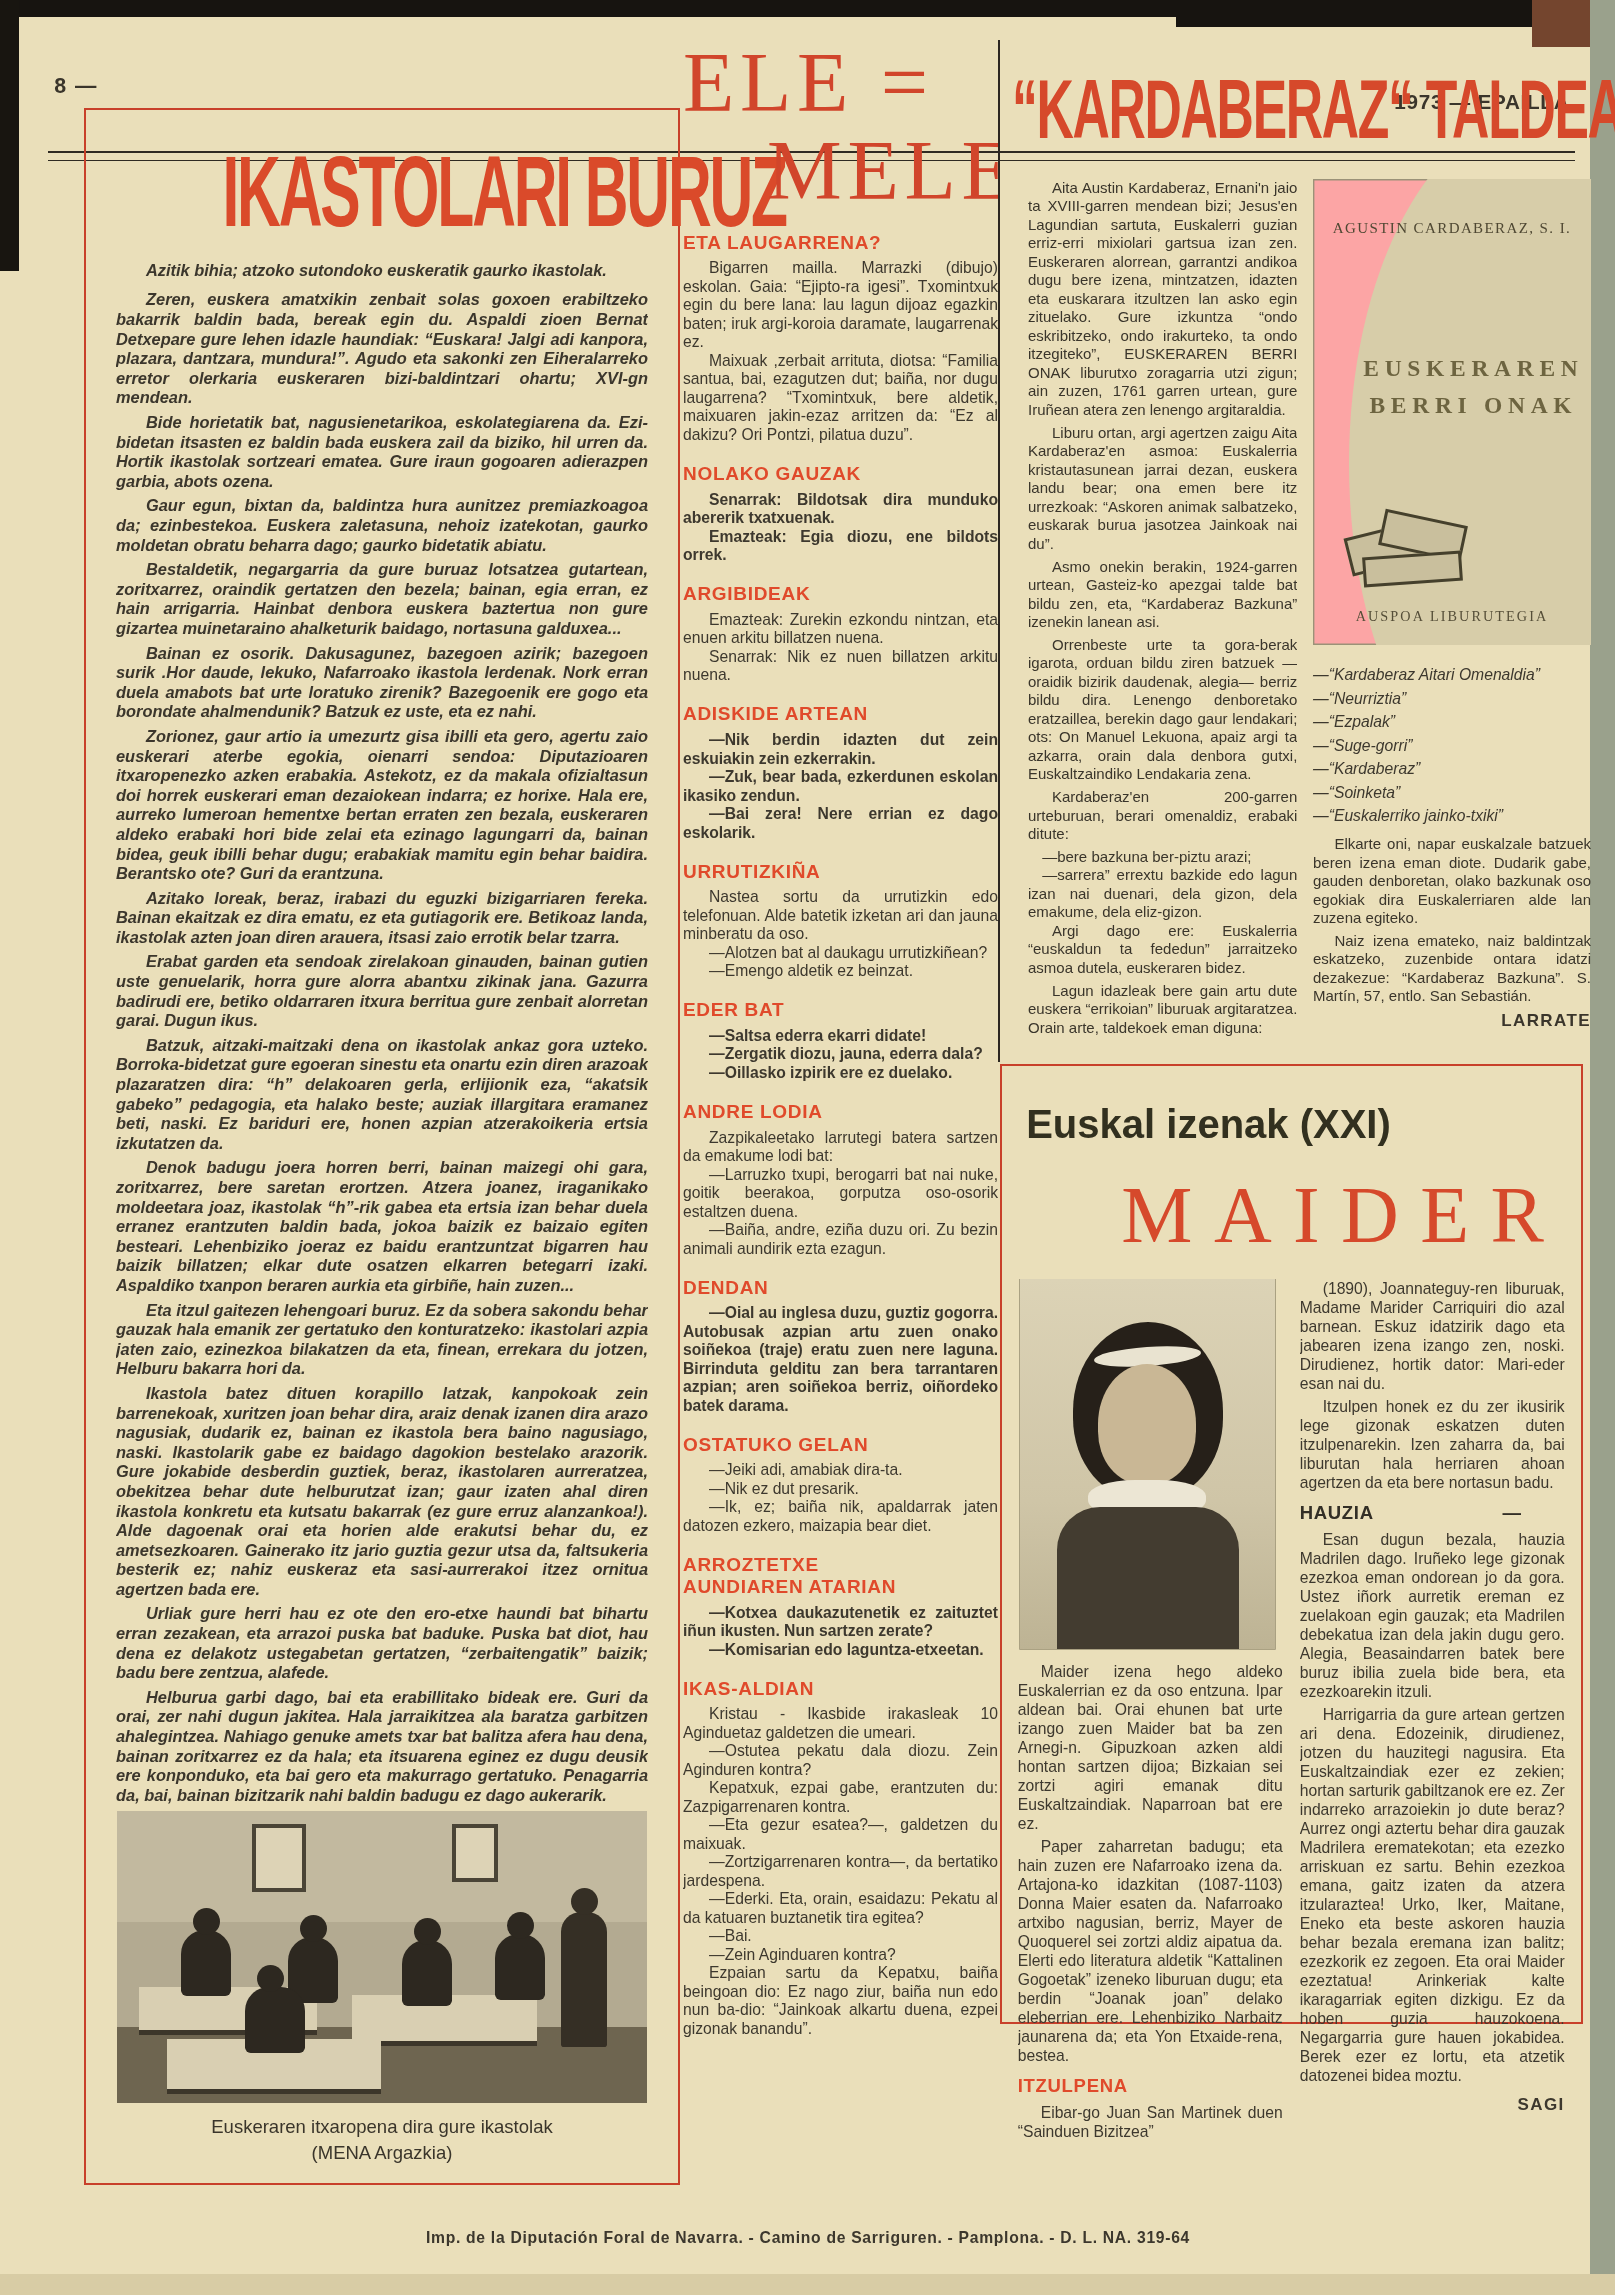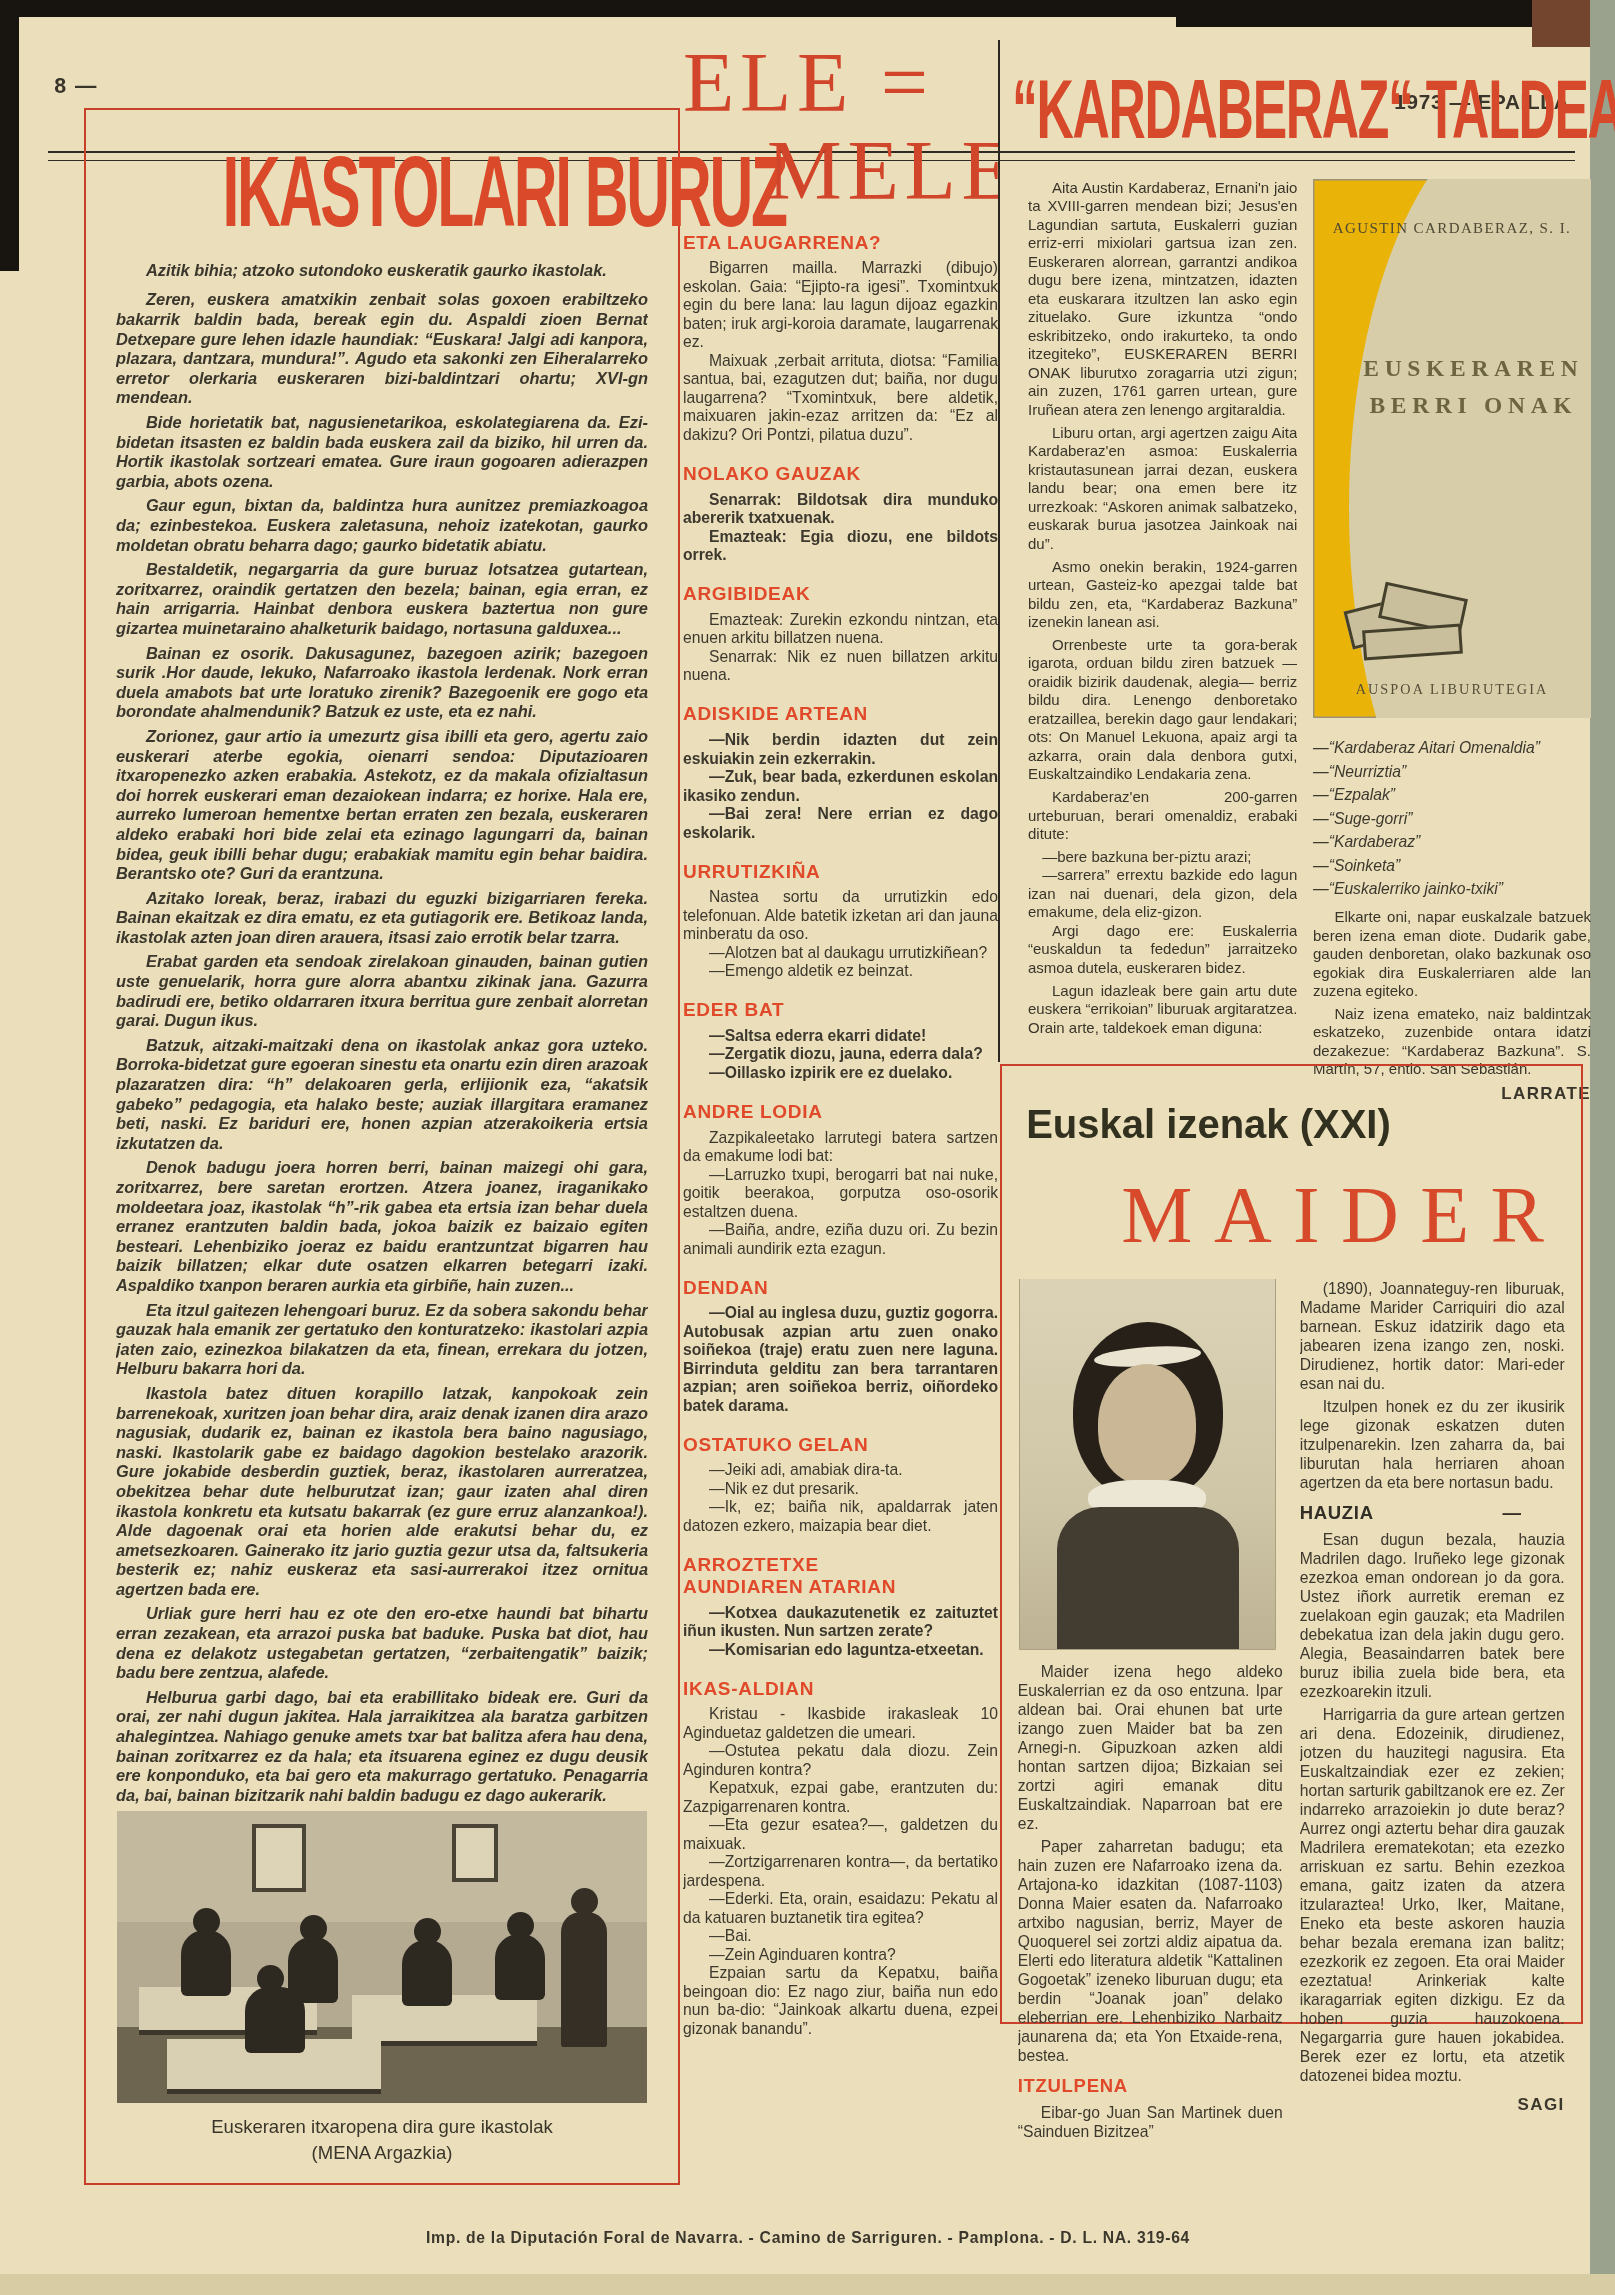--- a/index.html
+++ b/index.html
@@ -59,21 +59,21 @@
 
   
   .kardaberaz{position:absolute;left:1012px;top:61px;width:579px;}
   .title-kardaberaz{margin:0;font-size:84px;font-weight:bold;color:#d6492b;white-space:nowrap;
         transform:scaleX(0.615);transform-origin:left;letter-spacing:-2.1px;line-height:1.15;}
   .kard-cols{display:flex;gap:15.7px;margin-top:21.4px;margin-left:16px;}
   .kcol1{width:281px;height:863px;overflow:hidden;font-size:15px;line-height:18.5px;text-align:justify;}
   .kcol1 p{margin:0 0 4.3px 0;text-indent:24px;}
   .kcol1 p.dec{text-indent:14.2px;margin:0;}
   .kcol2{width:279px;}
-  .bookcover{position:relative;width:278px;height:539px;background:#eab308;overflow:hidden;
+  .bookcover{position:relative;width:278px;height:466px;background:#fca5a5;overflow:hidden;
              box-shadow:0 0 0 1.4px #9b9278 inset;}
   .bc-curve{position:absolute;right:-48%;top:-14%;width:135%;height:150%;border-radius:50%;background:#d7cda9;}
   .bc-author{position:absolute;left:0;top:41px;width:100%;text-align:center;font-size:15px;
              letter-spacing:1.4px;color:#4f4833;font-family:"Liberation Serif",serif;}
   .bc-title{position:absolute;left:21.4px;top:171px;width:100%;text-align:center;font-size:23.5px;font-weight:bold;
             letter-spacing:5.7px;color:#6d6440;font-family:"Liberation Serif",serif;line-height:37px;}
   .bc-pub{position:absolute;left:0;bottom:20px;width:100%;text-align:center;font-size:14.2px;
           letter-spacing:2.1px;color:#554e38;font-family:"Liberation Serif",serif;}
   .bc-book{position:absolute;background:#c9bf9d;border:3.6px solid #45402c;}
   .bc-b1{left:34px;bottom:78px;width:78px;height:33px;transform:rotate(-14deg);}

